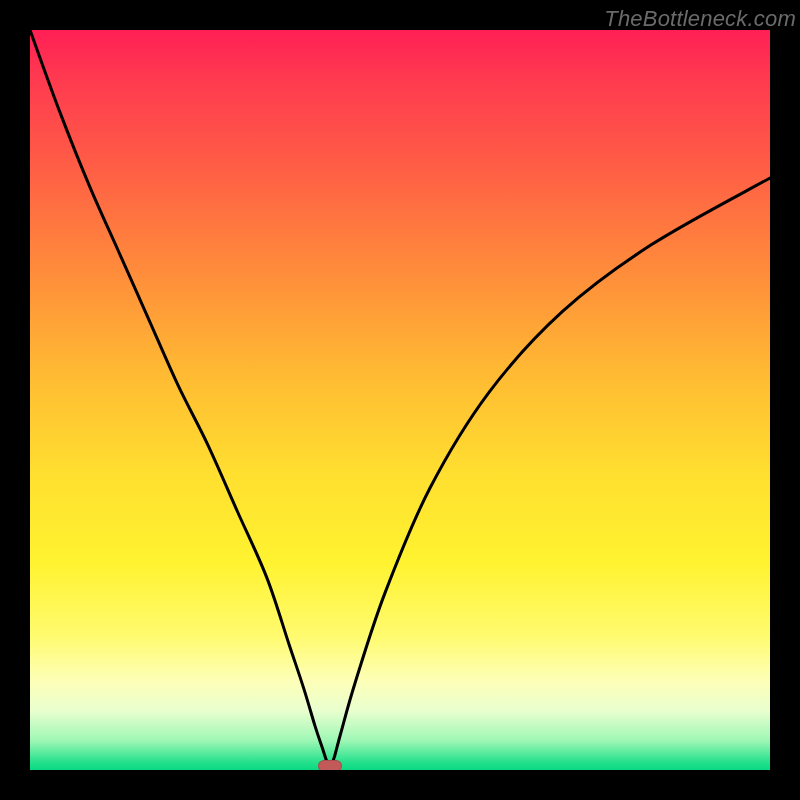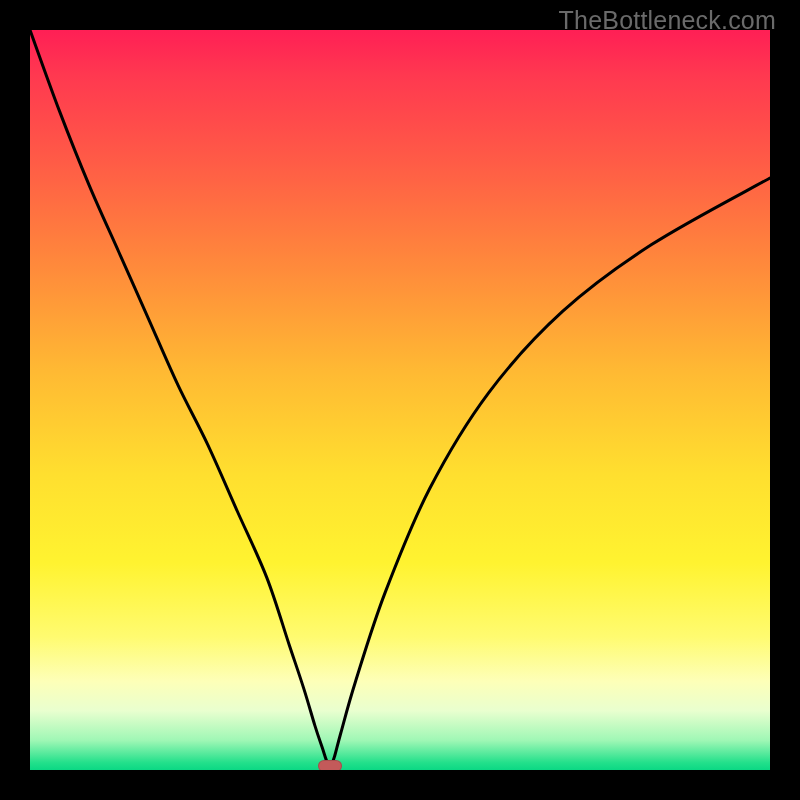--- a/index.html
+++ b/index.html
@@ -15,27 +15,28 @@
     position: absolute;
     left: 0;
     top: 0;
     width: 800px;
     height: 800px;
     background: #000000;
   }
   .watermark {
     position: absolute;
     top: 6px;
-    right: 24px;
+    right: 4px;
     color: #6a6a6a;
-    font-size: 25px;
+    font-size: 22px;
     font-weight: 400;
     letter-spacing: 0.2px;
     z-index: 20;
     user-select: none;
+    font-style: italic;
   }
   .plot-area {
     position: absolute;
     left: 30px;
     top: 30px;
     width: 740px;
     height: 740px;
     overflow: hidden;
   }
   .gradient-bg {

